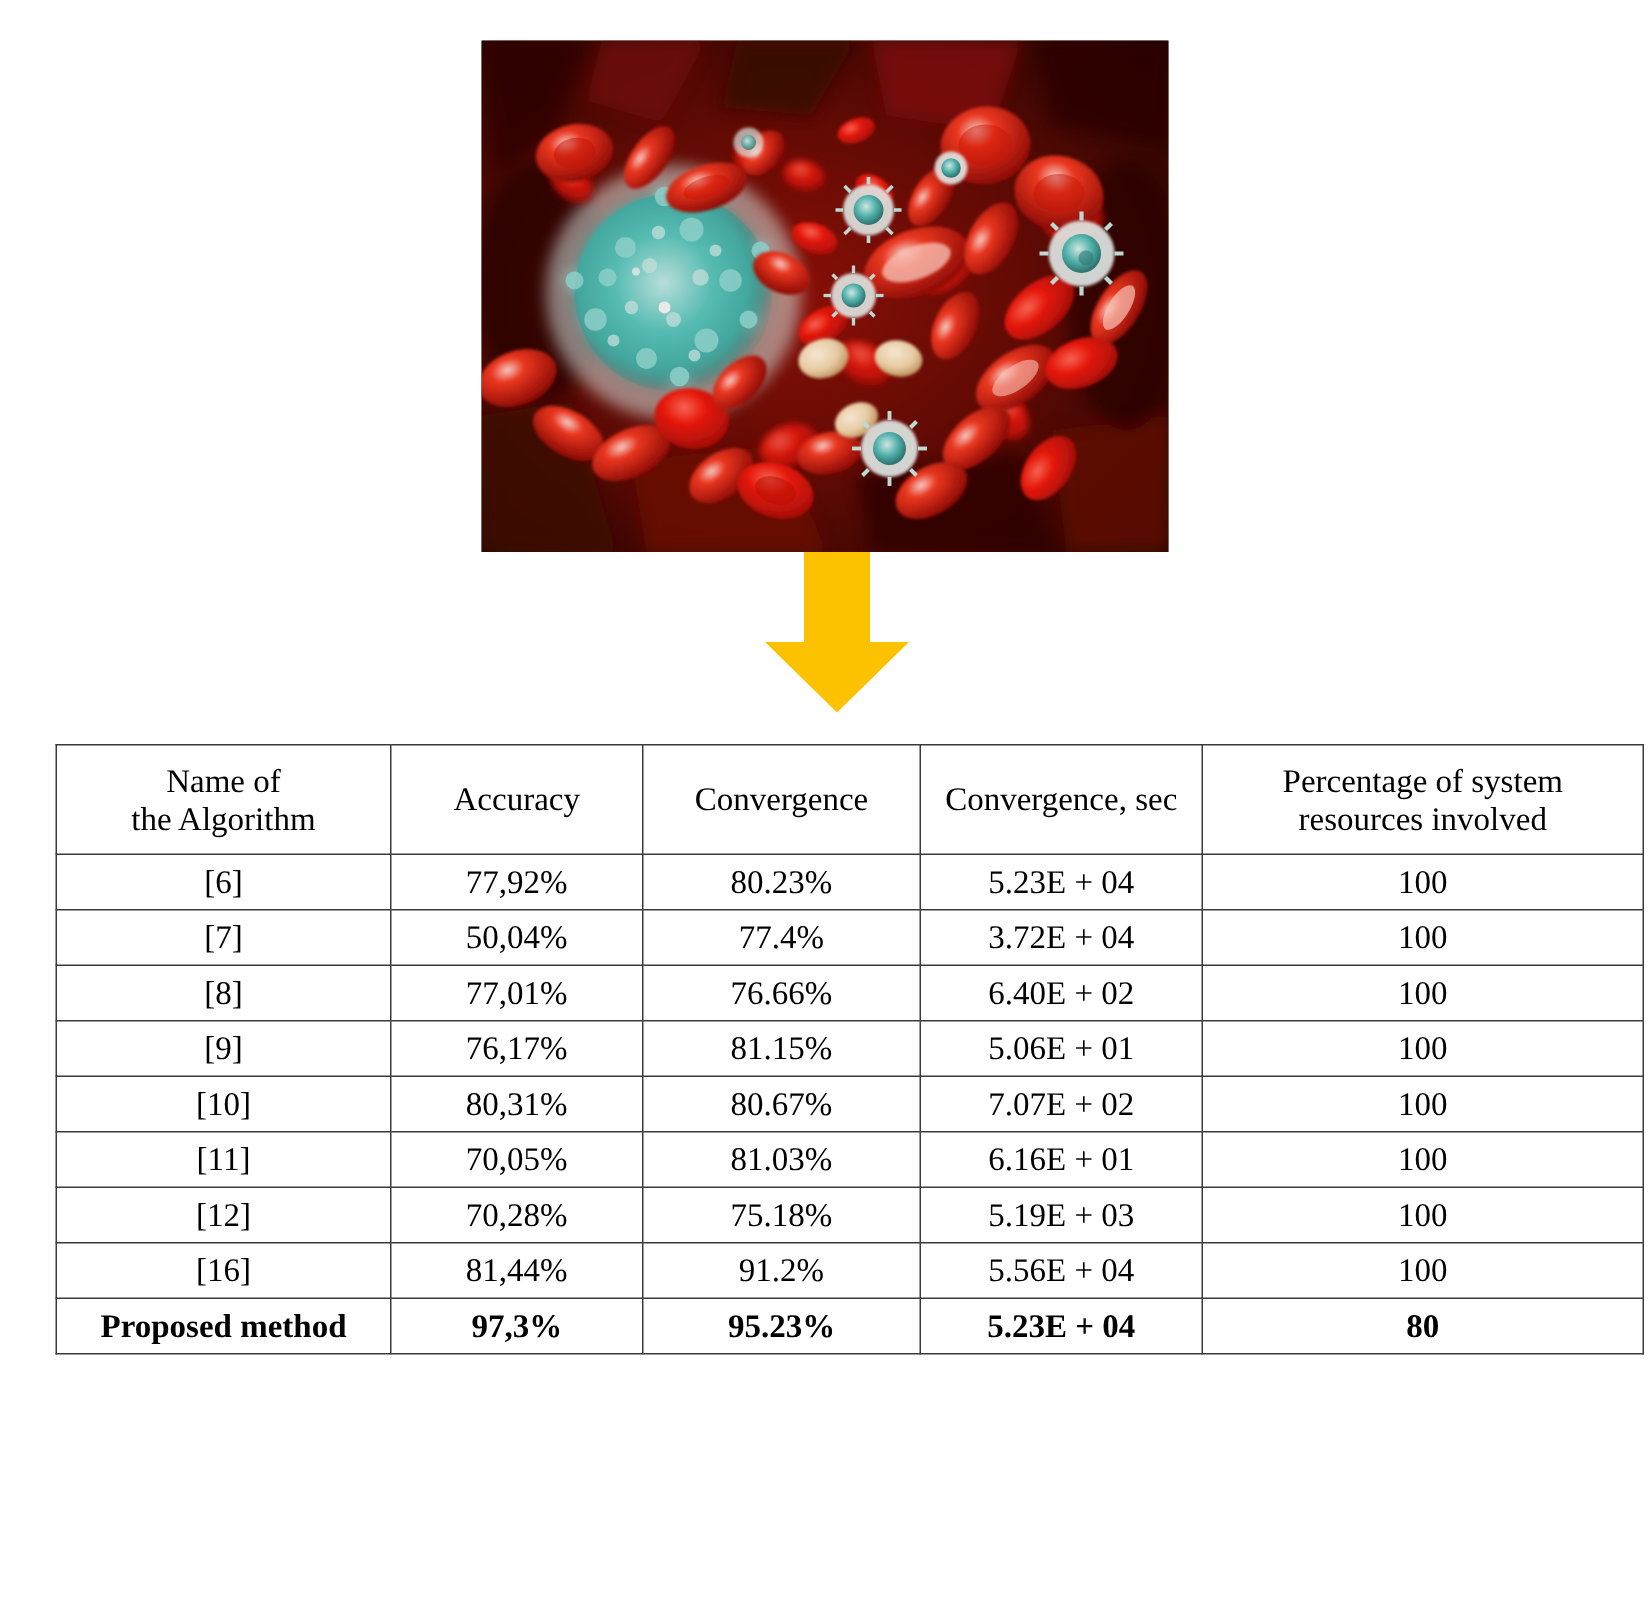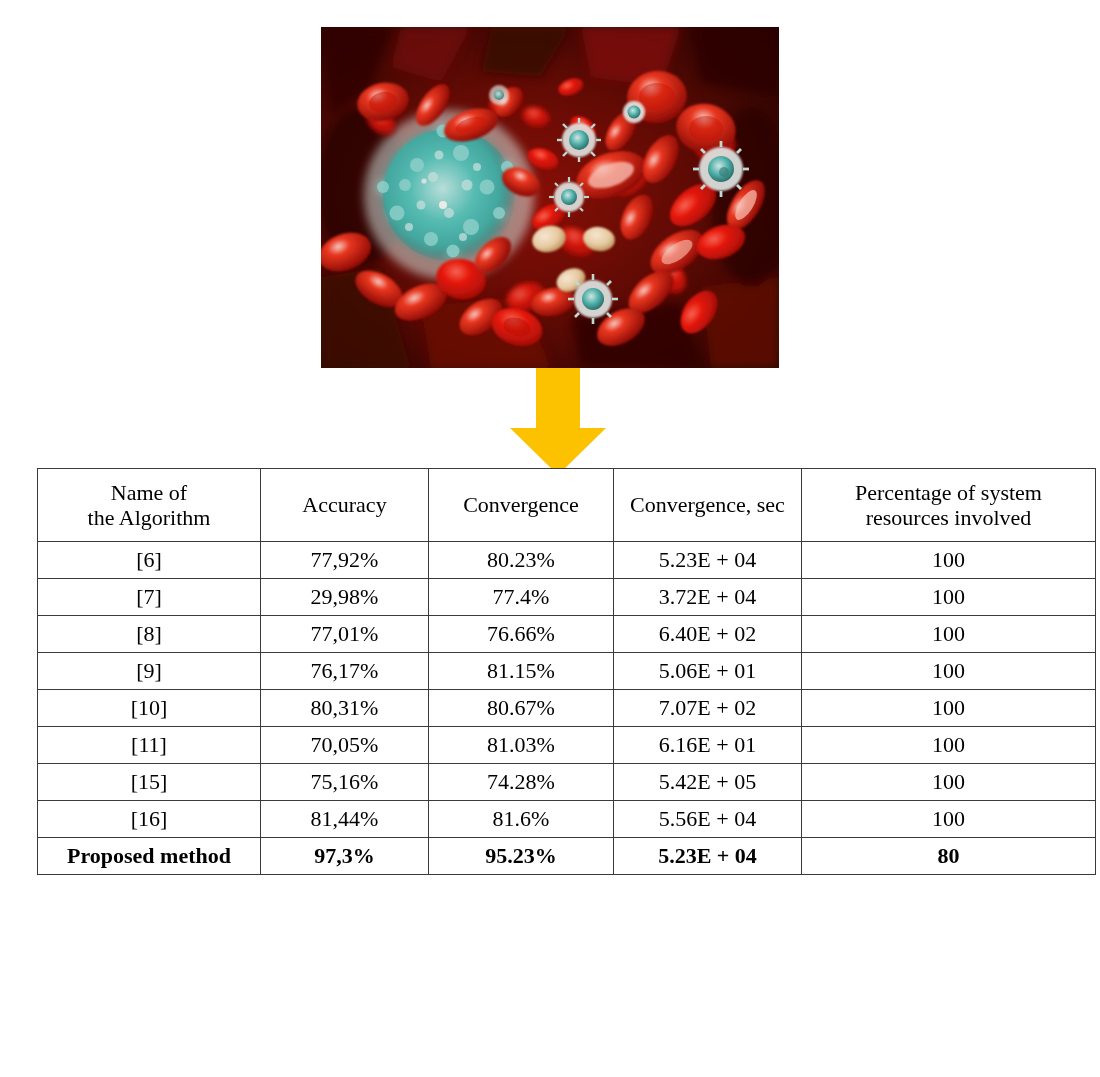--- a/index.html
+++ b/index.html
@@ -35,21 +35,21 @@
     top: 368px;
     width: 100px;
     height: 108px;
   }
   .arrow-svg { display: block; width: 100%; height: 100%; }
 
   
   .results-table-wrap {
     position: absolute;
     left: 37px;
-    top: 468px;
+    top: 496px;
     width: 1058px;
   }
   table.results {
     border-collapse: collapse;
     width: 1058px;
     table-layout: fixed;
   }
   table.results td, table.results th {
     border: 1px solid #3a3a3a;
     text-align: center;
@@ -362,21 +362,21 @@
     <tbody id="table-body">
         <tr>
           <td>[6]</td>
           <td>77,92%</td>
           <td>80.23%</td>
           <td>5.23E + 04</td>
           <td>100</td>
         </tr>
         <tr>
           <td>[7]</td>
-          <td>29,98%</td>
+          <td>50,04%</td>
           <td>77.4%</td>
           <td>3.72E + 04</td>
           <td>100</td>
         </tr>
         <tr>
           <td>[8]</td>
           <td>77,01%</td>
           <td>76.66%</td>
           <td>6.40E + 02</td>
           <td>100</td>
@@ -396,30 +396,30 @@
           <td>100</td>
         </tr>
         <tr>
           <td>[11]</td>
           <td>70,05%</td>
           <td>81.03%</td>
           <td>6.16E + 01</td>
           <td>100</td>
         </tr>
         <tr>
-          <td>[15]</td>
-          <td>75,16%</td>
-          <td>74.28%</td>
-          <td>5.42E + 05</td>
+          <td>[12]</td>
+          <td>70,28%</td>
+          <td>75.18%</td>
+          <td>5.19E + 03</td>
           <td>100</td>
         </tr>
         <tr>
           <td>[16]</td>
           <td>81,44%</td>
-          <td>81.6%</td>
+          <td>91.2%</td>
           <td>5.56E + 04</td>
           <td>100</td>
         </tr>
         <tr class="proposed">
           <td>Proposed method</td>
           <td>97,3%</td>
           <td>95.23%</td>
           <td>5.23E + 04</td>
           <td>80</td>
         </tr>

